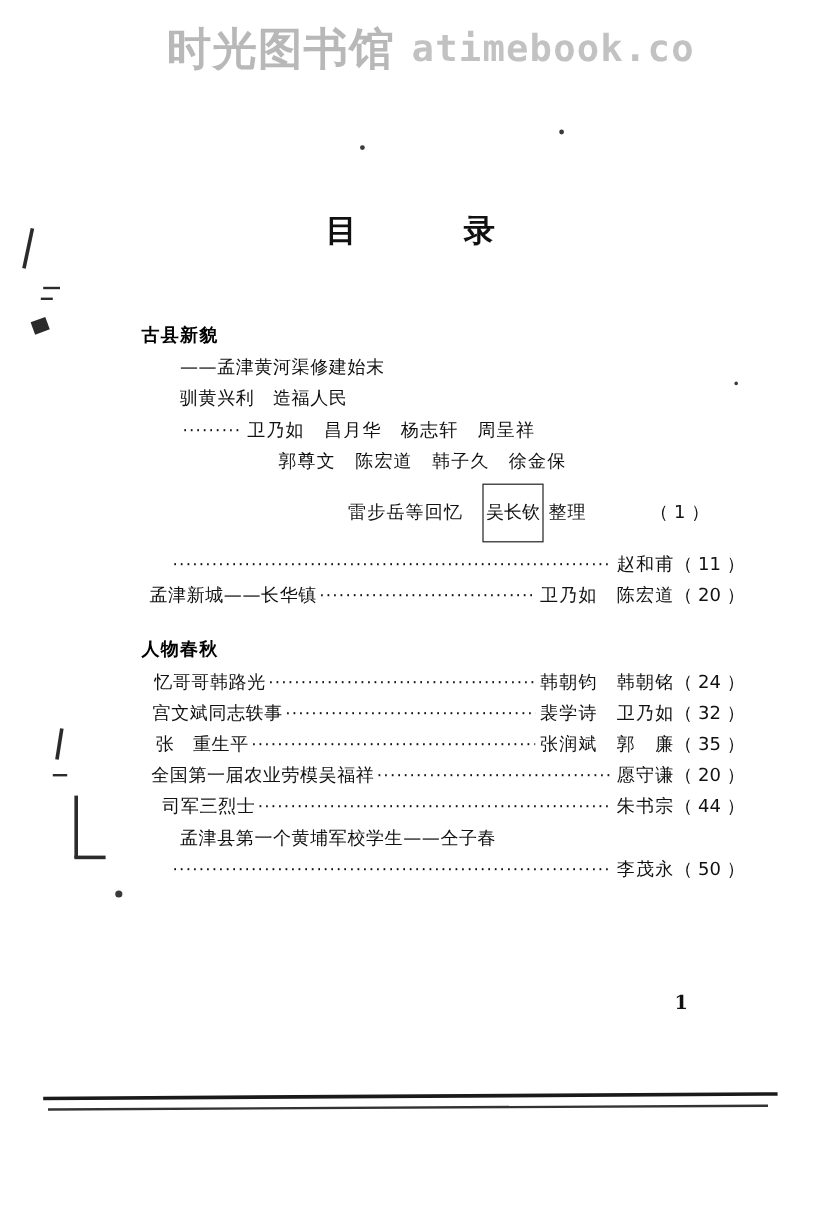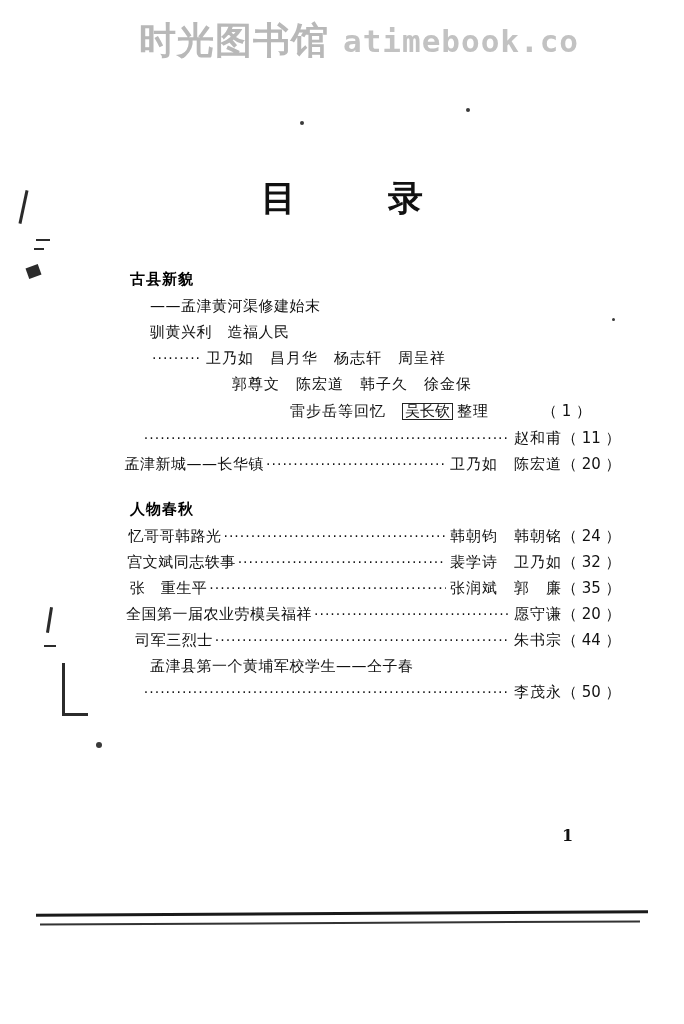--- a/index.html
+++ b/index.html
@@ -53,42 +53,42 @@
     width: 684px;
     height: 976px;
   }
 
   .toc-title {
     position: absolute;
     top: 175px;
     left: 0;
     width: 684px;
     text-align: center;
-    font-size: 35px;
+    font-size: 26px;
     font-weight: bold;
     letter-spacing: 40px;
     text-indent: 40px;
     color: #111;
     font-family: "DejaVu Sans", sans-serif;
   }
 
   .toc {
     position: absolute;
     top: 258px;
     left: 108px;
     width: 512px;
     font-size: 15px;
     line-height: 1.0;
   }
 
   .section-head {
     font-size: 15px;
     font-weight: bold;
     letter-spacing: 1px;
-    margin: 14px 0 12px 22px;
+    margin: 14px 0 12px 10px;
     color: #000;
   }
   .section-head.second { margin-top: 30px; }
 
   .entry {
     position: relative;
     margin: 0 0 11px 0;
     display: flex;
     align-items: baseline;
     white-space: nowrap;
@@ -119,21 +119,21 @@
   }
   .author-gap { display: inline-block; width: 16px; }
   .page-no {
     width: 58px;
     text-align: right;
     letter-spacing: 0px;
     flex: 0 0 auto;
   }
   .boxed {
     border: 1px solid #222;
-    padding: 0 2px;
+    padding: 16px 2px;
   }
 
   .flat {              
     display: flex;
     align-items: baseline;
     white-space: nowrap;
   }
 
   .folio {
     position: absolute;

